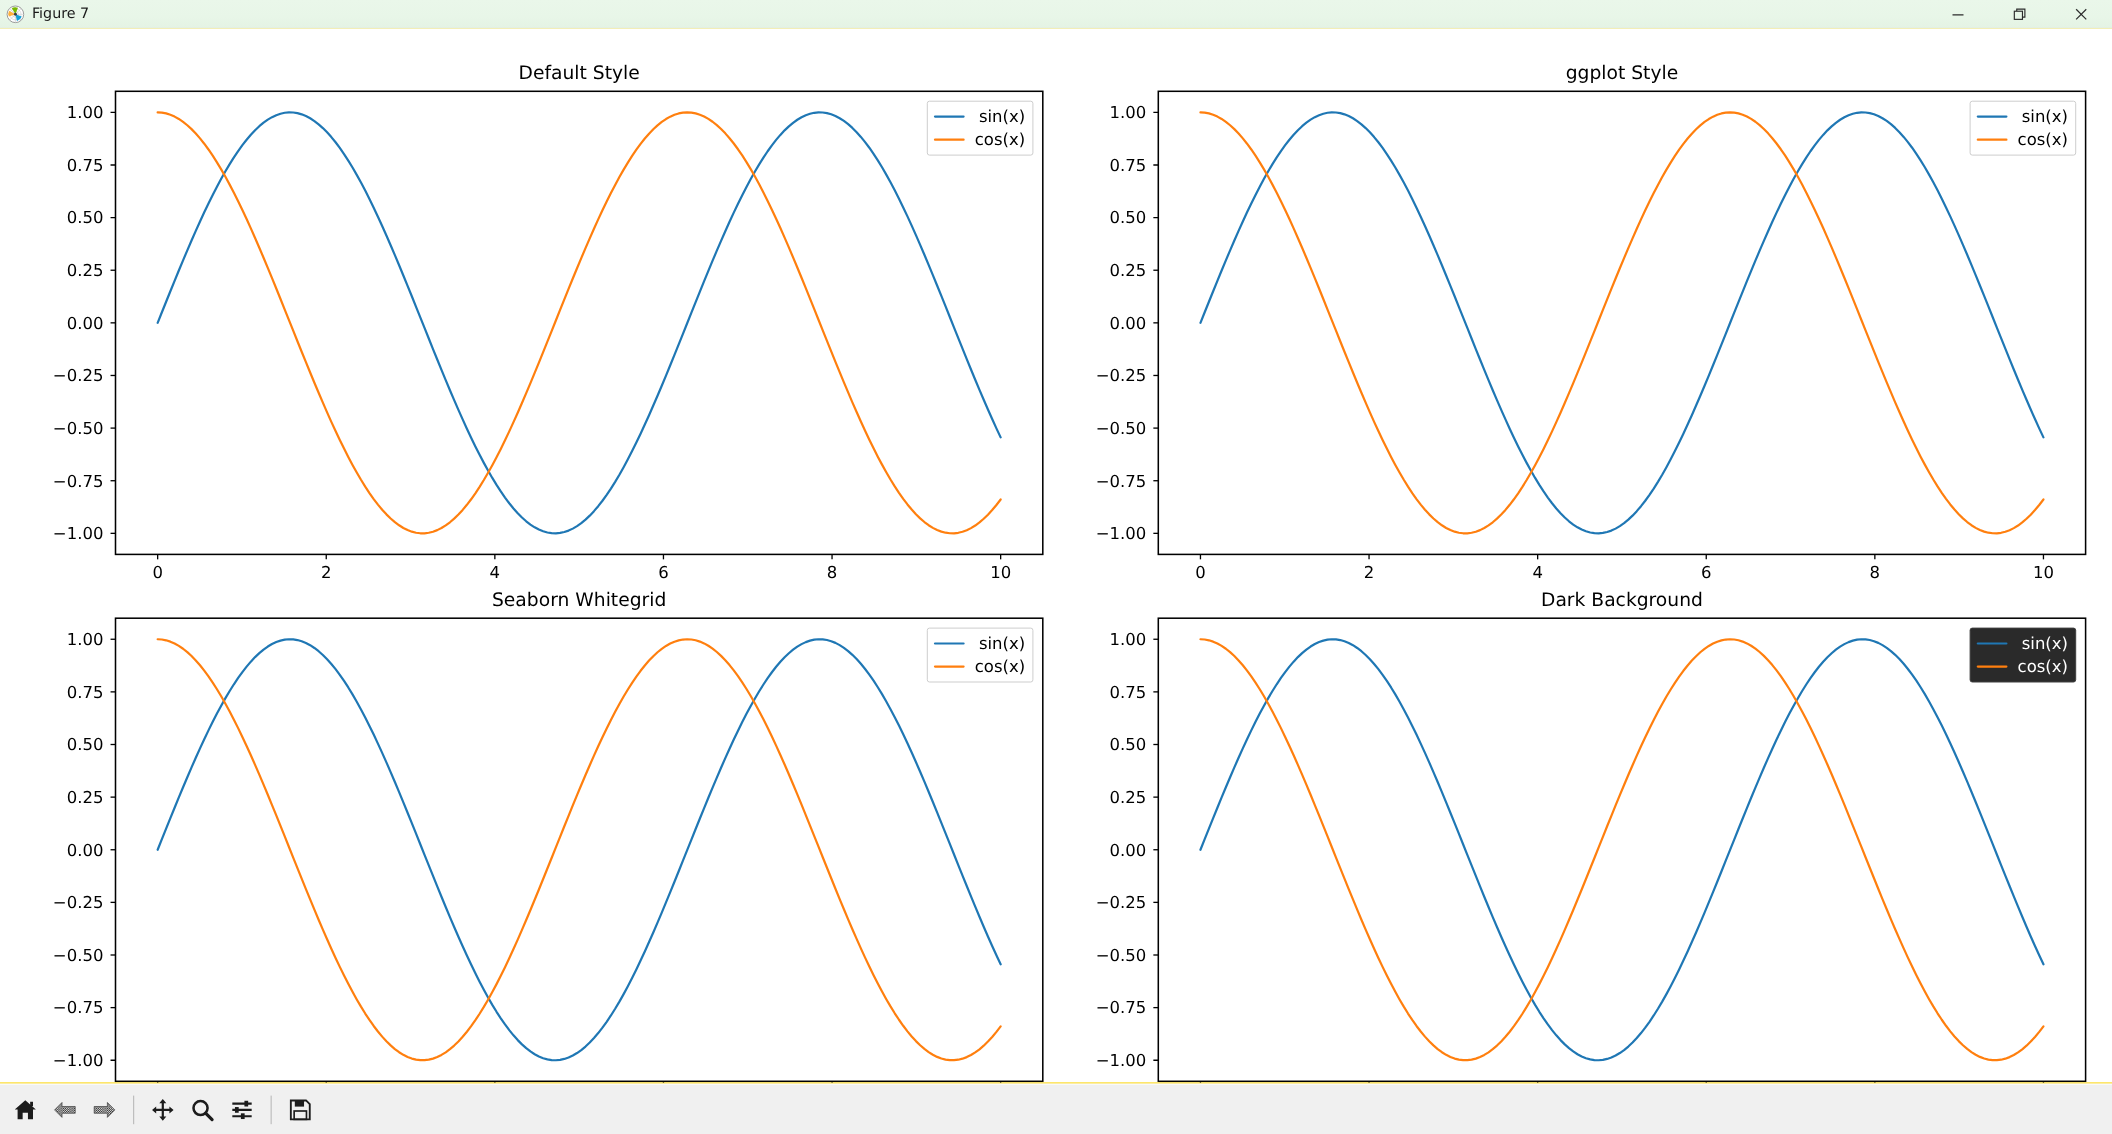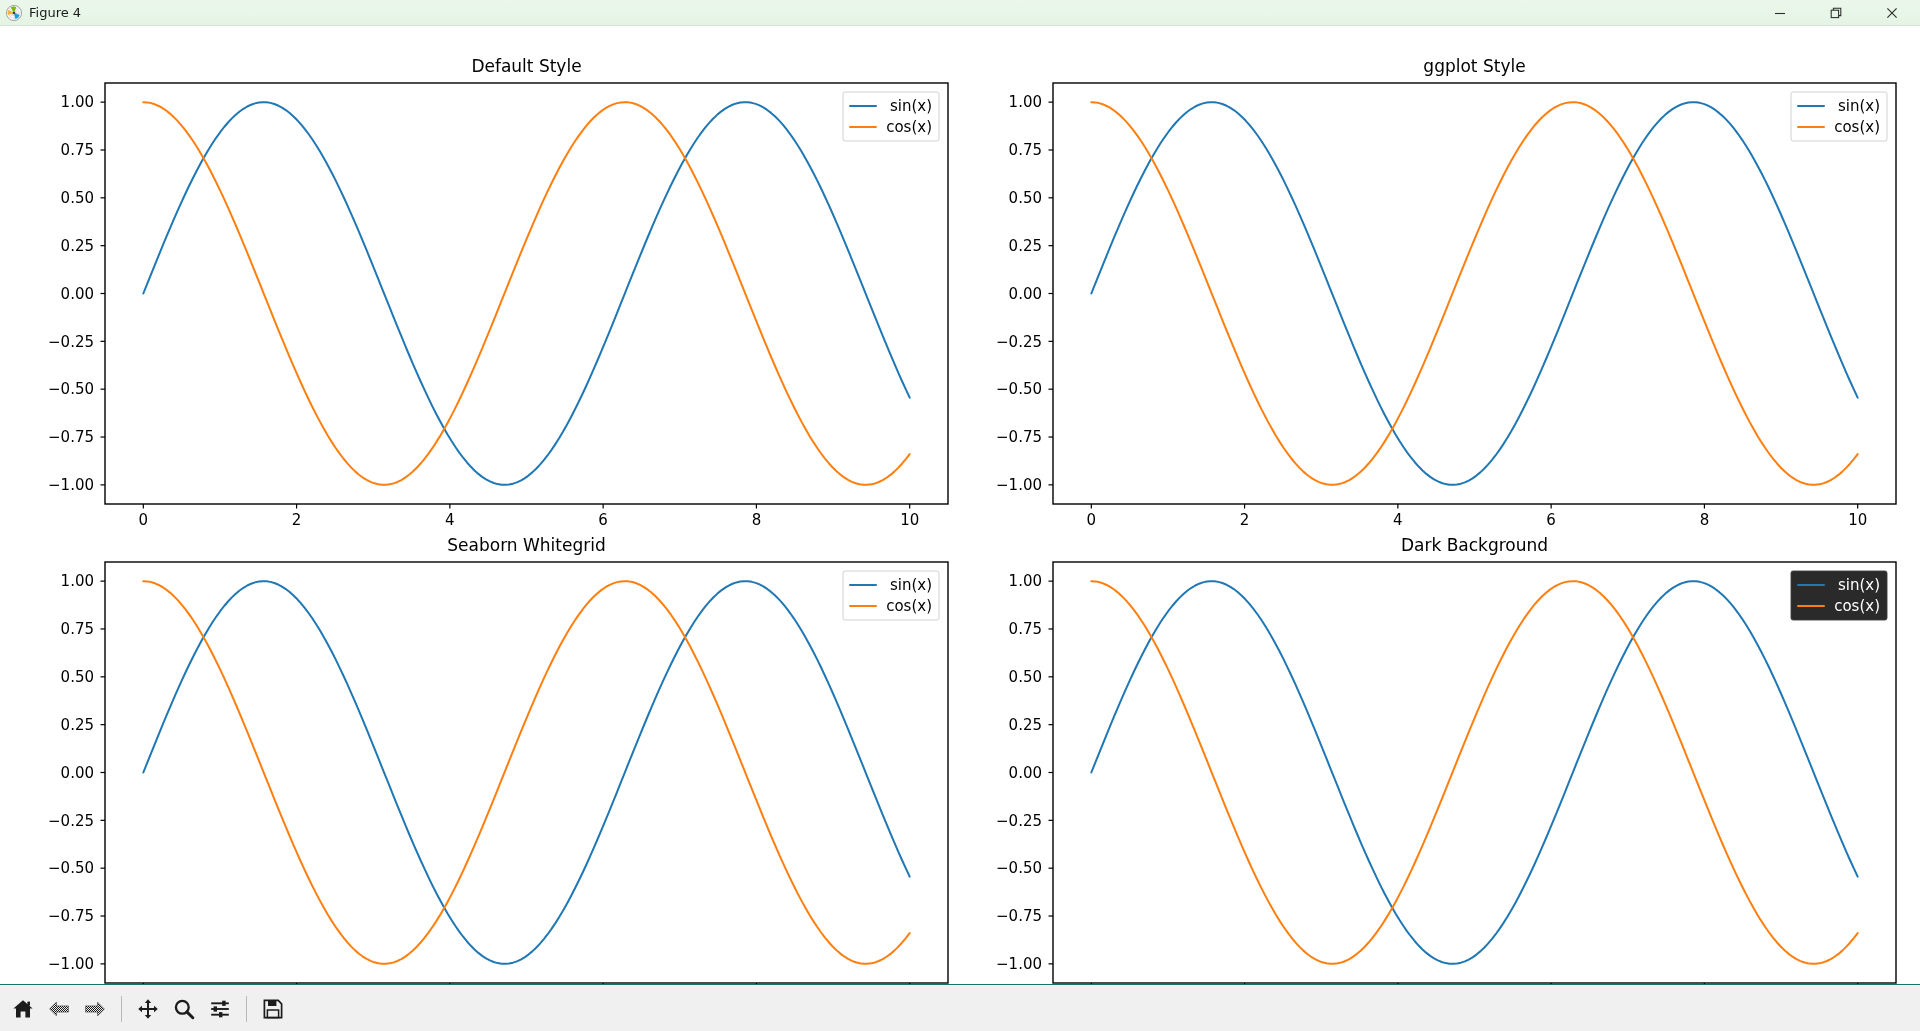--- a/index.html
+++ b/index.html
@@ -19,21 +19,21 @@
   }
   .tb-icon { width: 18px; height: 18px; margin-left: 5px; margin-right: 6px; flex:0 0 18px; }
   .tb-title { font-size: 13px; color: #1a1a1a; font-family:"DejaVu Sans", sans-serif; line-height:26px; }
   .tb-controls { position: absolute; right: 0; top: 0; height: 26px; display: flex; }
   .tb-btn {
     width: 56px; height: 26px; display: flex; align-items: center; justify-content: center;
     color: #2b2b2b;
   }
 
   
-  .figure-canvas { flex: 1 1 auto; background: #0f766e; position: relative; }
+  .figure-canvas { flex: 1 1 auto; background: #fde047; position: relative; }
   .figure-canvas svg { display: block; }
 
   
   .toolbar {
     height: 46px; flex: 0 0 46px; background: #f0f0f0;
     border-top: 1px solid #ffffff;
     display: flex; align-items: center; padding-left: 6px; gap: 2px;
   }
   .tool-btn {
     width: 34px; height: 34px; display: flex; align-items: center; justify-content: center;
@@ -59,21 +59,21 @@
         <line x1="10" y1="1.7" x2="10" y2="18.3"></line>
         <line x1="1.7" y1="10" x2="18.3" y2="10"></line>
         <line x1="4.1" y1="4.1" x2="15.9" y2="15.9"></line>
         <line x1="15.9" y1="4.1" x2="4.1" y2="15.9"></line>
       </g>
       <path d="M10 10 L3.4 12.3 A7 7 0 0 1 3.6 6.4 Z" fill="#ffb13b"></path>
       <path d="M10 10 L6.3 3.6 A7 7 0 0 1 12.6 3.5 Z" fill="#77b900"></path>
       <path d="M10 10 L16.4 12.3 A7 7 0 0 1 11.6 16.8 Z" fill="#11a0d8"></path>
       <circle cx="10" cy="10" r="1.5" fill="#3c3c3c"></circle>
     </svg>
-    <span class="tb-title">Figure 4</span>
+    <span class="tb-title">Figure 7</span>
 
     <div class="tb-controls">
       <div class="tb-btn">
         <svg width="12" height="12" viewBox="0 0 12 12">
           <line x1="1" y1="6.5" x2="11" y2="6.5" stroke="currentColor" stroke-width="1.1"></line>
         </svg>
       </div>
       <div class="tb-btn">
         <svg width="12" height="12" viewBox="0 0 12 12">
           <rect x="1.2" y="3.2" width="7.4" height="7.4" fill="none" stroke="currentColor" stroke-width="1.05"></rect>

